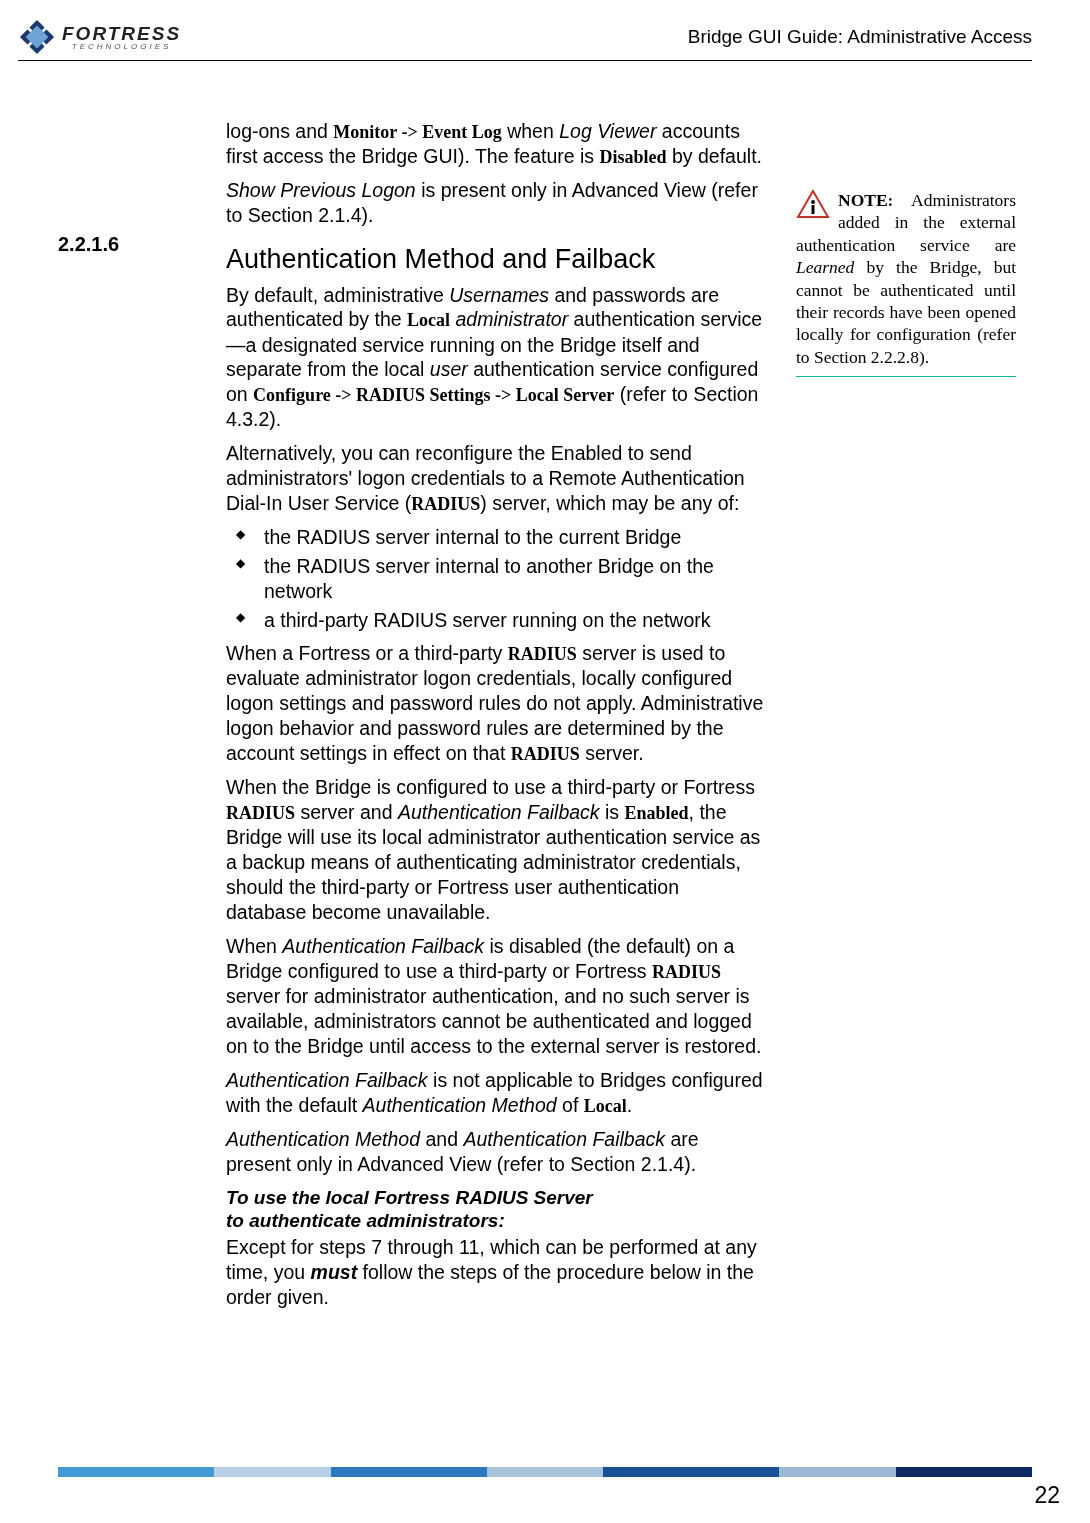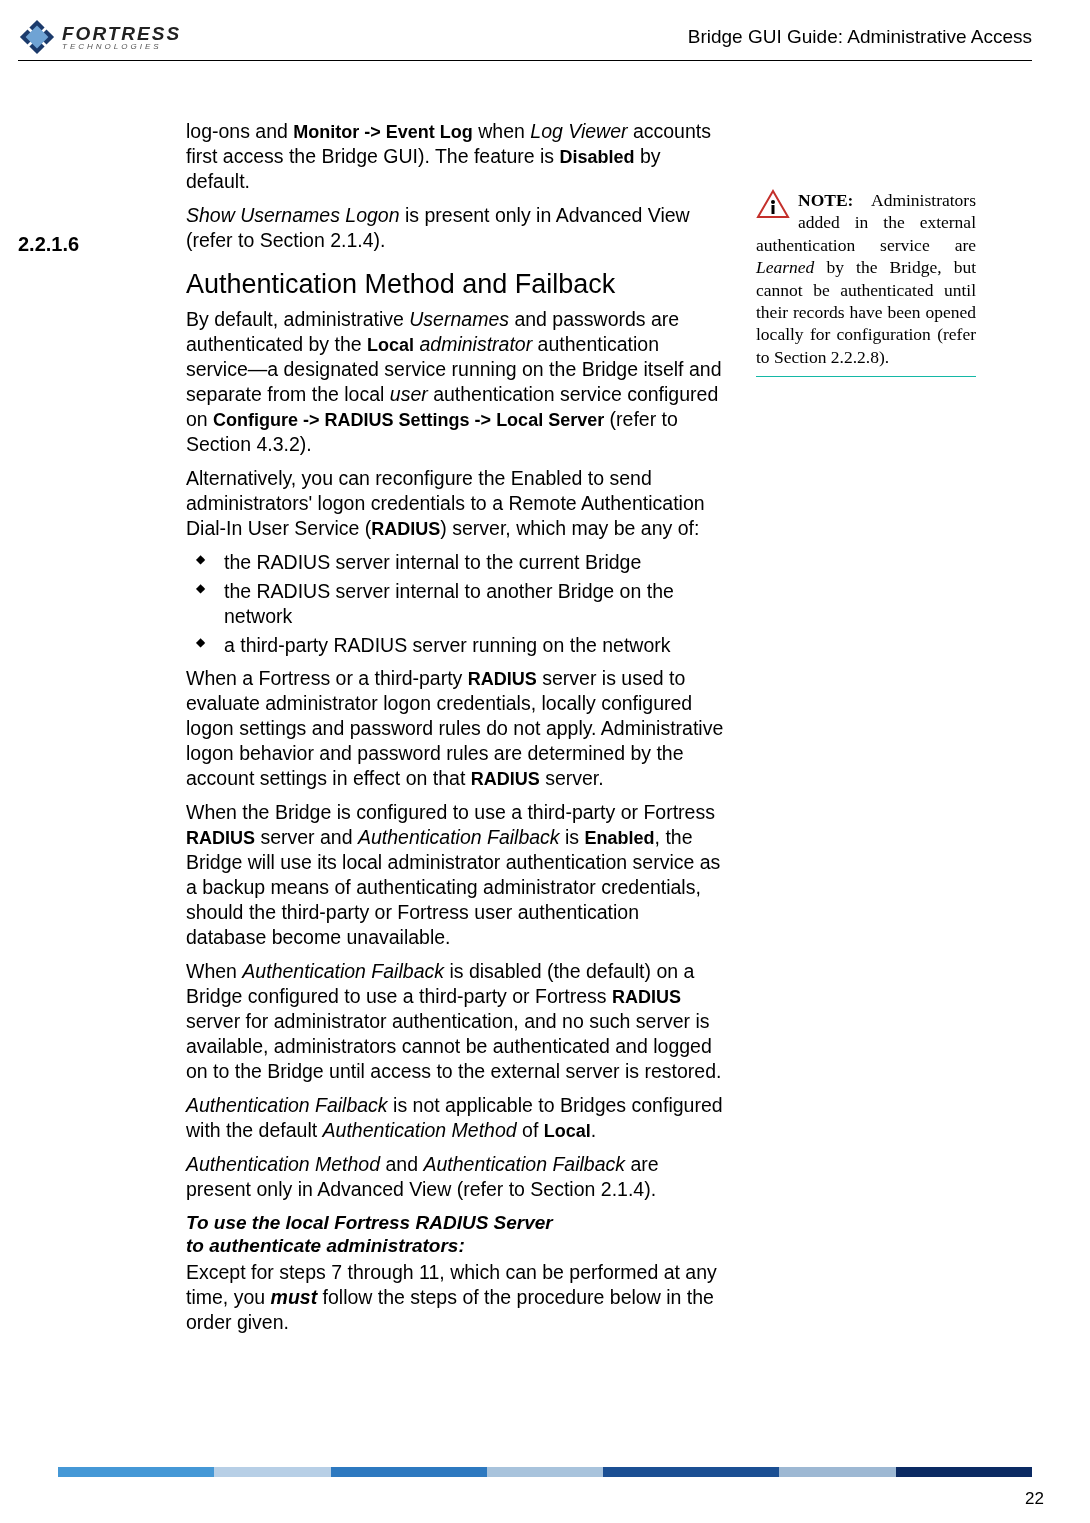--- a/index.html
+++ b/index.html
@@ -24,21 +24,21 @@
     justify-content: space-between;
     border-bottom: 1px solid #000;
     padding-bottom: 4px;
   }
   .logo {
     display: flex;
     align-items: center;
     gap: 6px;
   }
   .logo-icon svg { display: block; }
-  .logo-text-wrap { line-height: 1; }
+  .logo-text-wrap { line-height: 1; text-align: center; }
   .logo-main {
     font-weight: 800;
     letter-spacing: 2px;
     font-size: 19px;
     font-style: italic;
     color: #222;
   }
   .logo-sub {
     font-size: 8px;
     letter-spacing: 3px;
@@ -48,20 +48,21 @@
   .guide-title { font-size: 19px; }
   .content {
     margin-top: 58px;
     display: flex;
     align-items: flex-start;
   }
   .left-col {
     width: 158px;
     flex-shrink: 0;
     padding-right: 10px;
+    margin-left: 40px;
   }
   .section-num {
     font-weight: 700;
     font-size: 20px;
     margin-top: 114px;
   }
   .main-col {
     width: 538px;
     font-size: 19.5px;
     line-height: 1.28;
@@ -83,21 +84,21 @@
     padding-left: 38px;
     margin-bottom: 4px;
   }
   ul.bullets li::before {
     content: "◆";
     position: absolute;
     left: 10px;
     top: 2px;
     font-size: 12px;
   }
-  .sans-sm { font-family: Liberation Sans, sans-serif; font-weight: 600; font-size: 18px; }
+  .sans-sm { font-family: Liberation Serif, serif; font-weight: 600; font-size: 18px; }
   .italic { font-style: italic; }
   .bold { font-weight: 700; }
   .proc-heading {
     font-weight: 700;
     font-style: italic;
     font-size: 19px;
     margin-top: 6px;
     margin-bottom: 2px;
     line-height: 1.25;
   }
@@ -115,23 +116,23 @@
     padding-bottom: 8px;
   }
   .note-icon {
     float: left;
     margin-right: 8px;
     margin-bottom: 0;
   }
   .note-label { font-weight: 700; }
   .page-num {
     position: absolute;
-    right: 46px;
+    right: 30px;
     bottom: 14px;
-    font-size: 17px;
+    font-size: 23px;
   }
   .footer-bar {
     position: absolute;
     left: 58px;
     right: 58px;
     bottom: 46px;
     height: 10px;
     background: linear-gradient(90deg,
       #4598d6 0%, #4598d6 16%,
       #b7cfe6 16%, #b7cfe6 28%,
@@ -174,21 +175,21 @@
       <div class="section-num">2.2.1.6</div>
     </div>
 
     <div class="main-col">
 
       <div class="para">
         <span>log-ons and </span><span class="sans-sm">Monitor -&gt; Event Log</span><span> when </span><span class="italic">Log Viewer</span><span> accounts first access the Bridge GUI). The feature is </span><span class="sans-sm">Disabled</span><span> by default.</span>
       </div>
 
       <div class="para">
-        <span class="italic">Show Usernames Logon</span><span> is present only in Advanced View (refer to Section 2.1.4).</span>
+        <span class="italic">Show Previous Logon</span><span> is present only in Advanced View (refer to Section 2.1.4).</span>
       </div>
 
       <div class="heading">Authentication Method and Failback</div>
 
       <div class="para">
         <span>By default, administrative </span><span class="italic">Usernames</span><span> and passwords are authenticated by the </span><span class="sans-sm">Local</span><span class="italic"> administrator</span><span> authentication service—a designated service running on the Bridge itself and separate from the local </span><span class="italic">user</span><span> authentication service configured on </span><span class="sans-sm">Configure -&gt; RADIUS Settings -&gt; Local Server</span><span> (refer to Section 4.3.2).</span>
       </div>
 
       <div class="para">
         <span>Alternatively, you can reconfigure the Enabled to send administrators' logon credentials to a Remote Authentication Dial-In User Service (</span><span class="sans-sm">RADIUS</span><span>) server, which may be any of:</span>

